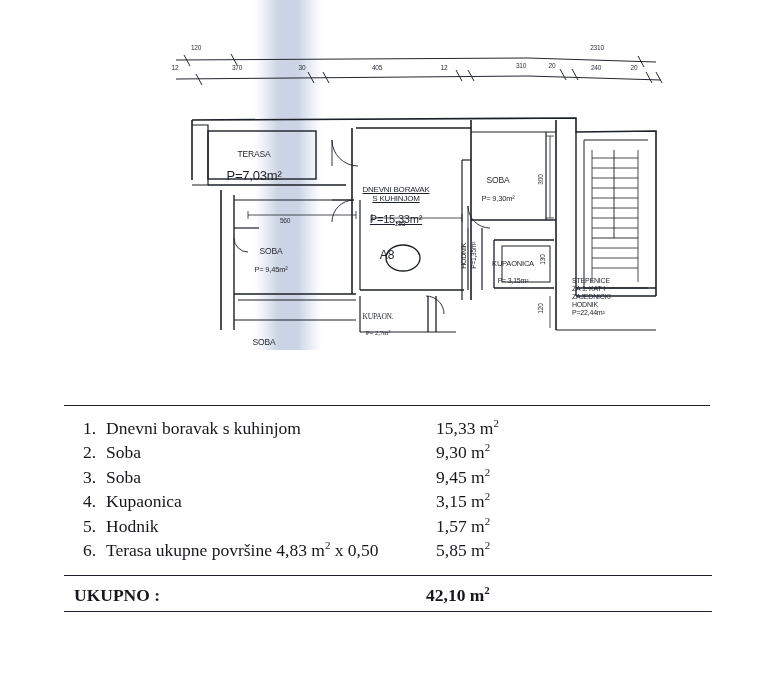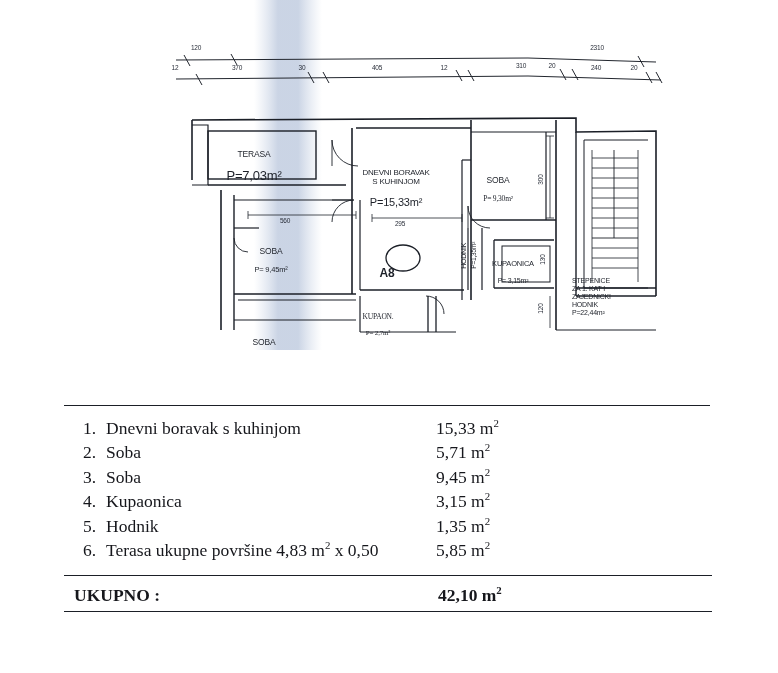--- a/index.html
+++ b/index.html
@@ -98,21 +98,20 @@
     border-top: 1.3px solid #1b1f27;
     width: 648px;
     margin: 12px 0 0 2px;
   }
   #total-row {
     display: flex;
     align-items: flex-end;
     font-size: 17.5px;
     font-weight: bold;
     padding: 9px 0 5px 12px;
-    gap: 12px;
   }
   #total-row .total-label {
     width: 352px;
     flex: 0 0 auto;
   }
   #legend .rule-bottom {
     border-top: 1.3px solid #1b1f27;
     width: 648px;
     margin-left: 2px;
   }
@@ -248,29 +247,29 @@
       <path d="M530 218 L538 218"></path>
       <path d="M534 296 L534 328"></path>
     </g>
   </svg>
 
   <div class="plan-label" style="left:218px; top:140px; width:72px; font-size:8.5px;">
     <div>TERASA</div>
     <div style="font-size:13px;">P=7,03m²</div>
   </div>
 
-  <div class="plan-label" style="left:344px; top:160px; width:104px; font-size:8px;">
+  <div class="plan-label" style="left:344px; top:177px; width:104px; font-size:8px;text-decoration:underline;">
     <div>DNEVNI BORAVAK
 S KUHINJOM</div>
     <div style="font-size:11px;">P=15,33m²</div>
   </div>
 
   <div class="plan-label" style="left:462px; top:166px; width:72px; font-size:8.5px;">
     <div>SOBA</div>
-    <div style="font-size:7.5px;font-family:Liberation Serif, serif;">P= 9,30m²</div>
+    <div style="font-size:7.5px;">P= 9,30m²</div>
   </div>
 
   <div class="plan-label" style="left:234px; top:237px; width:74px; font-size:8.5px;">
     <div>SOBA</div>
     <div style="font-size:7.5px;">P= 9,45m²</div>
   </div>
 
   <div class="plan-label" style="left:480px; top:252px; width:66px; font-size:7.5px;">
     <div>KUPAONICA</div>
     <div style="font-size:7px;">P= 3,15m²</div>
@@ -285,21 +284,21 @@
     <div>SOBA</div>
   </div>
 
   <div class="plan-label" style="left:434px; top:248px; width:52px; font-size:7px; transform:rotate(-90deg); transform-origin:center center;">
     <span>HODNIK</span>
   </div>
   <div class="plan-label" style="left:444px; top:248px; width:52px; font-size:6.5px; transform:rotate(-90deg); transform-origin:center center;">
     <span>P=1,35m²</span>
   </div>
 
-  <div class="plan-label" style="left:371px; top:254px; width:32px; font-size:12px; font-weight:bold;">
+  <div class="plan-label" style="left:371px; top:236px; width:32px; font-size:12px; font-weight:normal;">
     <span>A8</span>
   </div>
 
   <div class="plan-label" style="left:572px; top:277px; width:66px; font-size:7px; text-align:left; line-height:1.15;">STEPENICE
 ZA 1. KAT I
 ZAJEDNICKI
 HODNIK
 P=22,44m²</div>
 
   <div class="dim-label" style="left:182px; top:44px; width:28px;">120</div>
@@ -327,36 +326,36 @@
 
   <ol>
     <li>
       <span class="item-num">1.</span>
       <span class="item-name">Dnevni boravak s kuhinjom</span>
       <span class="item-area"><span>15,33</span>&nbsp;<span>m</span><sup>2</sup></span>
     </li>
     <li>
       <span class="item-num">2.</span>
       <span class="item-name">Soba</span>
-      <span class="item-area"><span>5,71</span>&nbsp;<span>m</span><sup>2</sup></span>
+      <span class="item-area"><span>9,30</span>&nbsp;<span>m</span><sup>2</sup></span>
     </li>
     <li>
       <span class="item-num">3.</span>
       <span class="item-name">Soba</span>
       <span class="item-area"><span>9,45</span>&nbsp;<span>m</span><sup>2</sup></span>
     </li>
     <li>
       <span class="item-num">4.</span>
       <span class="item-name">Kupaonica</span>
       <span class="item-area"><span>3,15</span>&nbsp;<span>m</span><sup>2</sup></span>
     </li>
     <li>
       <span class="item-num">5.</span>
       <span class="item-name">Hodnik</span>
-      <span class="item-area"><span>1,35</span>&nbsp;<span>m</span><sup>2</sup></span>
+      <span class="item-area"><span>1,57</span>&nbsp;<span>m</span><sup>2</sup></span>
     </li>
     <li>
       <span class="item-num">6.</span>
       <span class="item-name"><span>Terasa ukupne površine 4,83 m</span><sup>2</sup><span> x 0,50</span></span>
       <span class="item-area"><span>5,85</span>&nbsp;<span>m</span><sup>2</sup></span>
     </li>
   </ol>
 
   <div class="rule-mid"></div>
 

